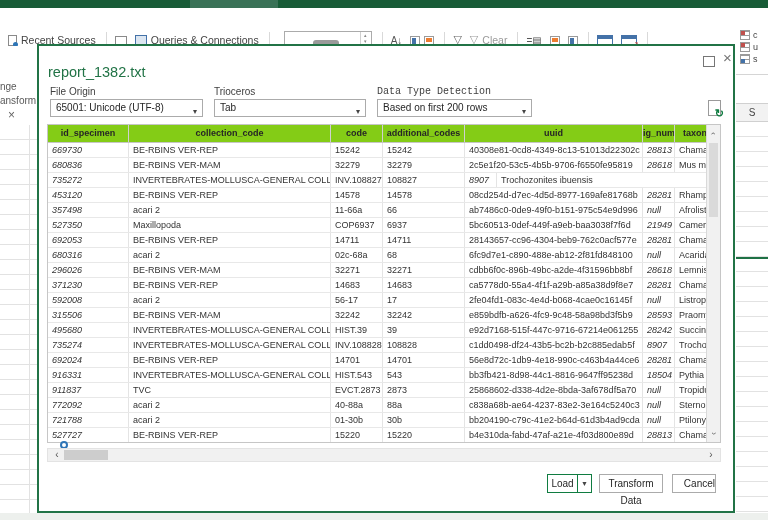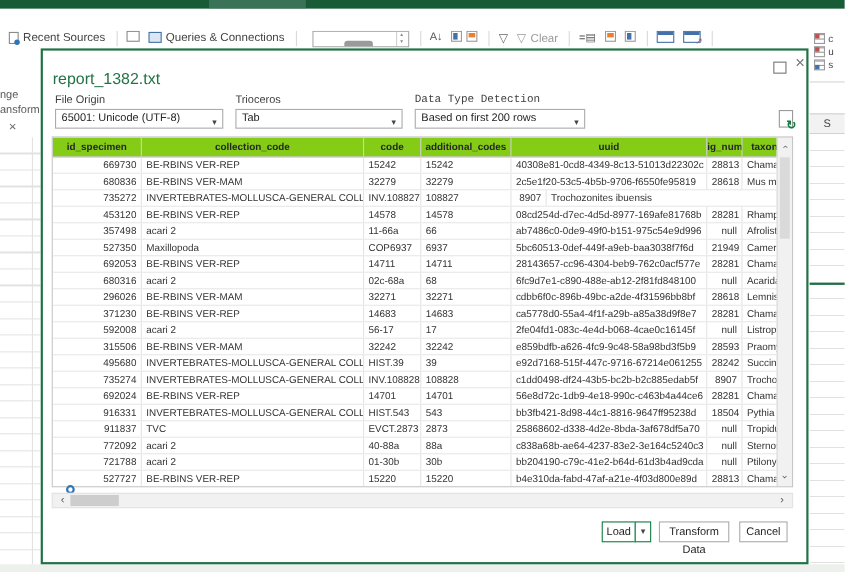--- a/index.html
+++ b/index.html
@@ -12,21 +12,21 @@
   .titlebar .searchbox { position:absolute; left:190px; top:0; width:88px; height:8px; background:#3a7257; }
 
   
   .menubar { position:absolute; left:0; top:8px; width:768px; height:20px; background:#fff; display:flex; align-items:center; }
   .menutab { font-size:11px; color:#3b3b3b; padding:3px 13px 4px 13px; white-space:nowrap; position:relative;margin-top:40px; }
   .menutab.first { padding-left:0; }
   .menutab.active { color:#217346; font-weight:bold; }
   .menutab.active::after { content:""; position:absolute; left:10px; right:10px; bottom:0; height:3px; background:#217346; }
 
   
-  .ribbon { position:absolute; left:0; top:28px; width:768px; height:18px; background:#fff; display:flex; align-items:flex-start; font-size:10.5px; color:#444; white-space:nowrap; overflow:hidden; }
+  .ribbon { position:absolute; left:0; top:28px; width:768px; height:18px; background:#fff; display:flex; align-items:flex-end; font-size:10.5px; color:#444; white-space:nowrap; overflow:hidden; }
   .rb-item { display:flex; align-items:center; gap:4px; margin-left:8px; }
   .rb-div { width:1px; height:14px; background:#d9d9d9; margin-left:10px; }
   .pageicon { width:9px; height:11px; background:#fff; border:1px solid #8a8a8a; position:relative; }
   .pageicon.blue::after { content:""; position:absolute; right:-2px; bottom:-2px; width:5px; height:5px; border-radius:50%; background:#2e75b6; }
   .sheeticon { width:12px; height:10px; border:1px solid #8a8a8a; background:#fff; }
   .sheeticon.fill { background:#dce6f1; border-color:#4472a8; }
   .namebox { width:88px; height:15px; border:1px solid #ababab; background:#fff; margin-left:14px; position:relative; }
   .namebox .blob { position:absolute; left:28px; top:8px; width:26px; height:5px; background:#9a9a9a; border-radius:3px 3px 0 0; }
   .namebox .spin { position:absolute; right:1px; top:0; width:10px; height:13px; border-left:1px solid #d0d0d0; color:#888; font-size:5px; line-height:6px; text-align:center; }
   .glyph { color:#555; font-size:10px; }
@@ -76,41 +76,41 @@
   .refresh-file { position:absolute; left:669px; top:54px; width:13px; height:16px; border:1px solid #9a9a9a; background:#fff; }
   .refresh-file::after { content:"↻"; position:absolute; right:-4px; bottom:-5px; color:#107c41; font-size:11px; font-weight:bold; }
 
   
   .ptable { position:absolute; left:8px; top:78px; width:674px; height:319px; border:1px solid #c6c6c6; background:#fff; overflow:hidden; }
   .thead { display:flex; height:18px; background:#84cc16; border-bottom:1px solid #c6c6c6; }
   .th { font-size:9px; font-weight:bold; color:#262626; text-align:center; line-height:17px; border-right:1px solid #d0d0d0; overflow:hidden; white-space:nowrap; }
   .trow { display:flex; height:15px; border-bottom:1px solid #e8e8e8; }
   .td { font-size:9px; color:#333; line-height:14px; padding:0 4px; border-right:1px solid #e4e4e4; overflow:hidden; white-space:nowrap; }
   .c0 { width:81px; } .c1 { width:202px; } .c2 { width:52px; } .c3 { width:82px; } .c4 { width:178px; } .c5 { width:32px; } .c6 { flex:1; border-right:none; }
-  .num { text-align:right; }
+  .num { font-style:italic; }
 
   
   .vscroll { position:absolute; right:0; top:0; width:14px; height:317px; background:#f1f1f1; border-left:1px solid #d9d9d9; z-index:3; }
   .vscroll .up, .vscroll .dn { position:absolute; left:0; width:13px; height:15px; color:#555; font-size:9px; text-align:center; line-height:15px; }
   .vscroll .up { top:1px; } .vscroll .dn { bottom:1px; }
   .vscroll .thumb { position:absolute; left:2px; top:18px; width:9px; height:74px; background:#dadada; }
   .rot-up { display:inline-block; transform:rotate(-90deg); }
   .rot-dn { display:inline-block; transform:rotate(90deg); }
   .hscroll { position:absolute; left:8px; top:402px; width:674px; height:14px; background:#f1f1f1; border:1px solid #e3e3e3; }
   .hscroll .lt, .hscroll .rt { position:absolute; top:0; width:14px; height:12px; color:#555; font-size:10px; text-align:center; line-height:12px; }
   .hscroll .lt { left:2px; } .hscroll .rt { right:2px; }
   .hscroll .thumb { position:absolute; left:16px; top:1px; width:44px; height:10px; background:#cdcdcd; }
   .bluedot { position:absolute; left:21px; top:395px; width:8px; height:8px; border:2px solid #2e75b6; border-radius:50%; }
 
   
   .btn { position:absolute; top:428px; height:19px; background:#fff; font-size:10px; color:#262626; text-align:center; line-height:17px; }
   .btn-load { left:508px; width:31px; border:1px solid #107c41; }
   .btn-load-caret { left:538px; width:15px; border:1px solid #107c41; font-size:7px; color:#444; }
   .btn-transform { left:560px; width:64px; border:1px solid #ababab; }
-  .btn-cancel { left:633px; width:44px; border:1px solid #ababab; }
+  .btn-cancel { left:633px; width:44px; border:1px solid #ababab;text-align:right; }
 </style>
 </head>
 <body>
 
 <div id="screen">
 
   <div class="titlebar">
     <div class="searchbox"></div>
   </div>
 

